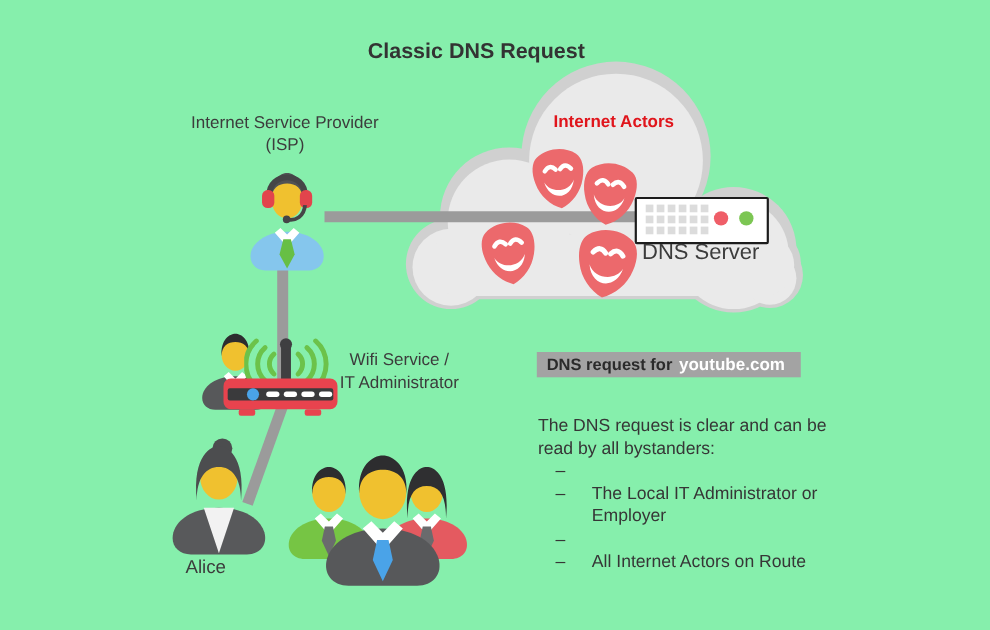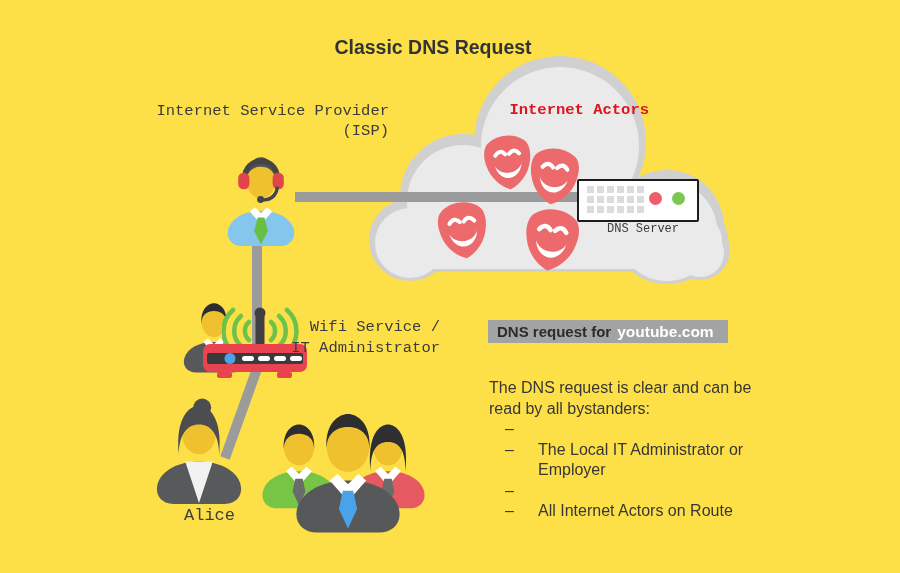--- a/index.html
+++ b/index.html
@@ -1,24 +1,24 @@
 <!DOCTYPE html>
 <html><head>
 <meta charset="utf-8">
 <style>
   html,body{margin:0;padding:0;background:#f5f4f2;}
-  #canvas{position:relative;width:900px;height:573px;background:#fde047;overflow:hidden;
+  #canvas{position:relative;width:900px;height:573px;background:#86efac;overflow:hidden;
           font-family:"Liberation Sans",sans-serif;color:#363636;}
   .abs{position:absolute;}
   
   .title{left:133px;top:36px;width:600px;text-align:center;font-size:19.5px;font-weight:600;color:#333;z-index:6;}
-  .lbl{z-index:6;text-align:right;font-size:15.5px;line-height:19.5px;color:#3c3c3c;font-family:Liberation Mono, monospace;}
+  .lbl{z-index:6;text-align:center;font-size:15.5px;line-height:19.5px;color:#3c3c3c;}
   .isp-label{left:129px;top:102px;width:260px;}
   .cloud-label{left:467px;top:101px;width:182px;color:#e0151c;font-weight:600;}
-  .server-label{left:555px;top:220px;width:124px;font-size:12px;}
+  .server-label{left:575px;top:220px;width:124px;font-size:20px;}
   .router-label{left:286px;top:317px;width:154px;line-height:21px;}
   .people-label{left:262px;top:388px;width:165px;}
   .alice-label{left:139px;top:506px;width:96px;font-size:17px;}
   
   .cloud{left:375px;top:63px;width:358px;height:212px;z-index:1;}
   .cb{position:absolute;border-radius:50%;}
   .out{background:#d0d0d0;}
   .fil{background:#eaeaea;}
   .base-out{position:absolute;left:8px;top:144px;width:345px;height:65px;border-radius:32px;background:#d0d0d0;}
   .base-fil{position:absolute;left:14px;top:150px;width:333px;height:56px;border-radius:28px;background:#eaeaea;}

